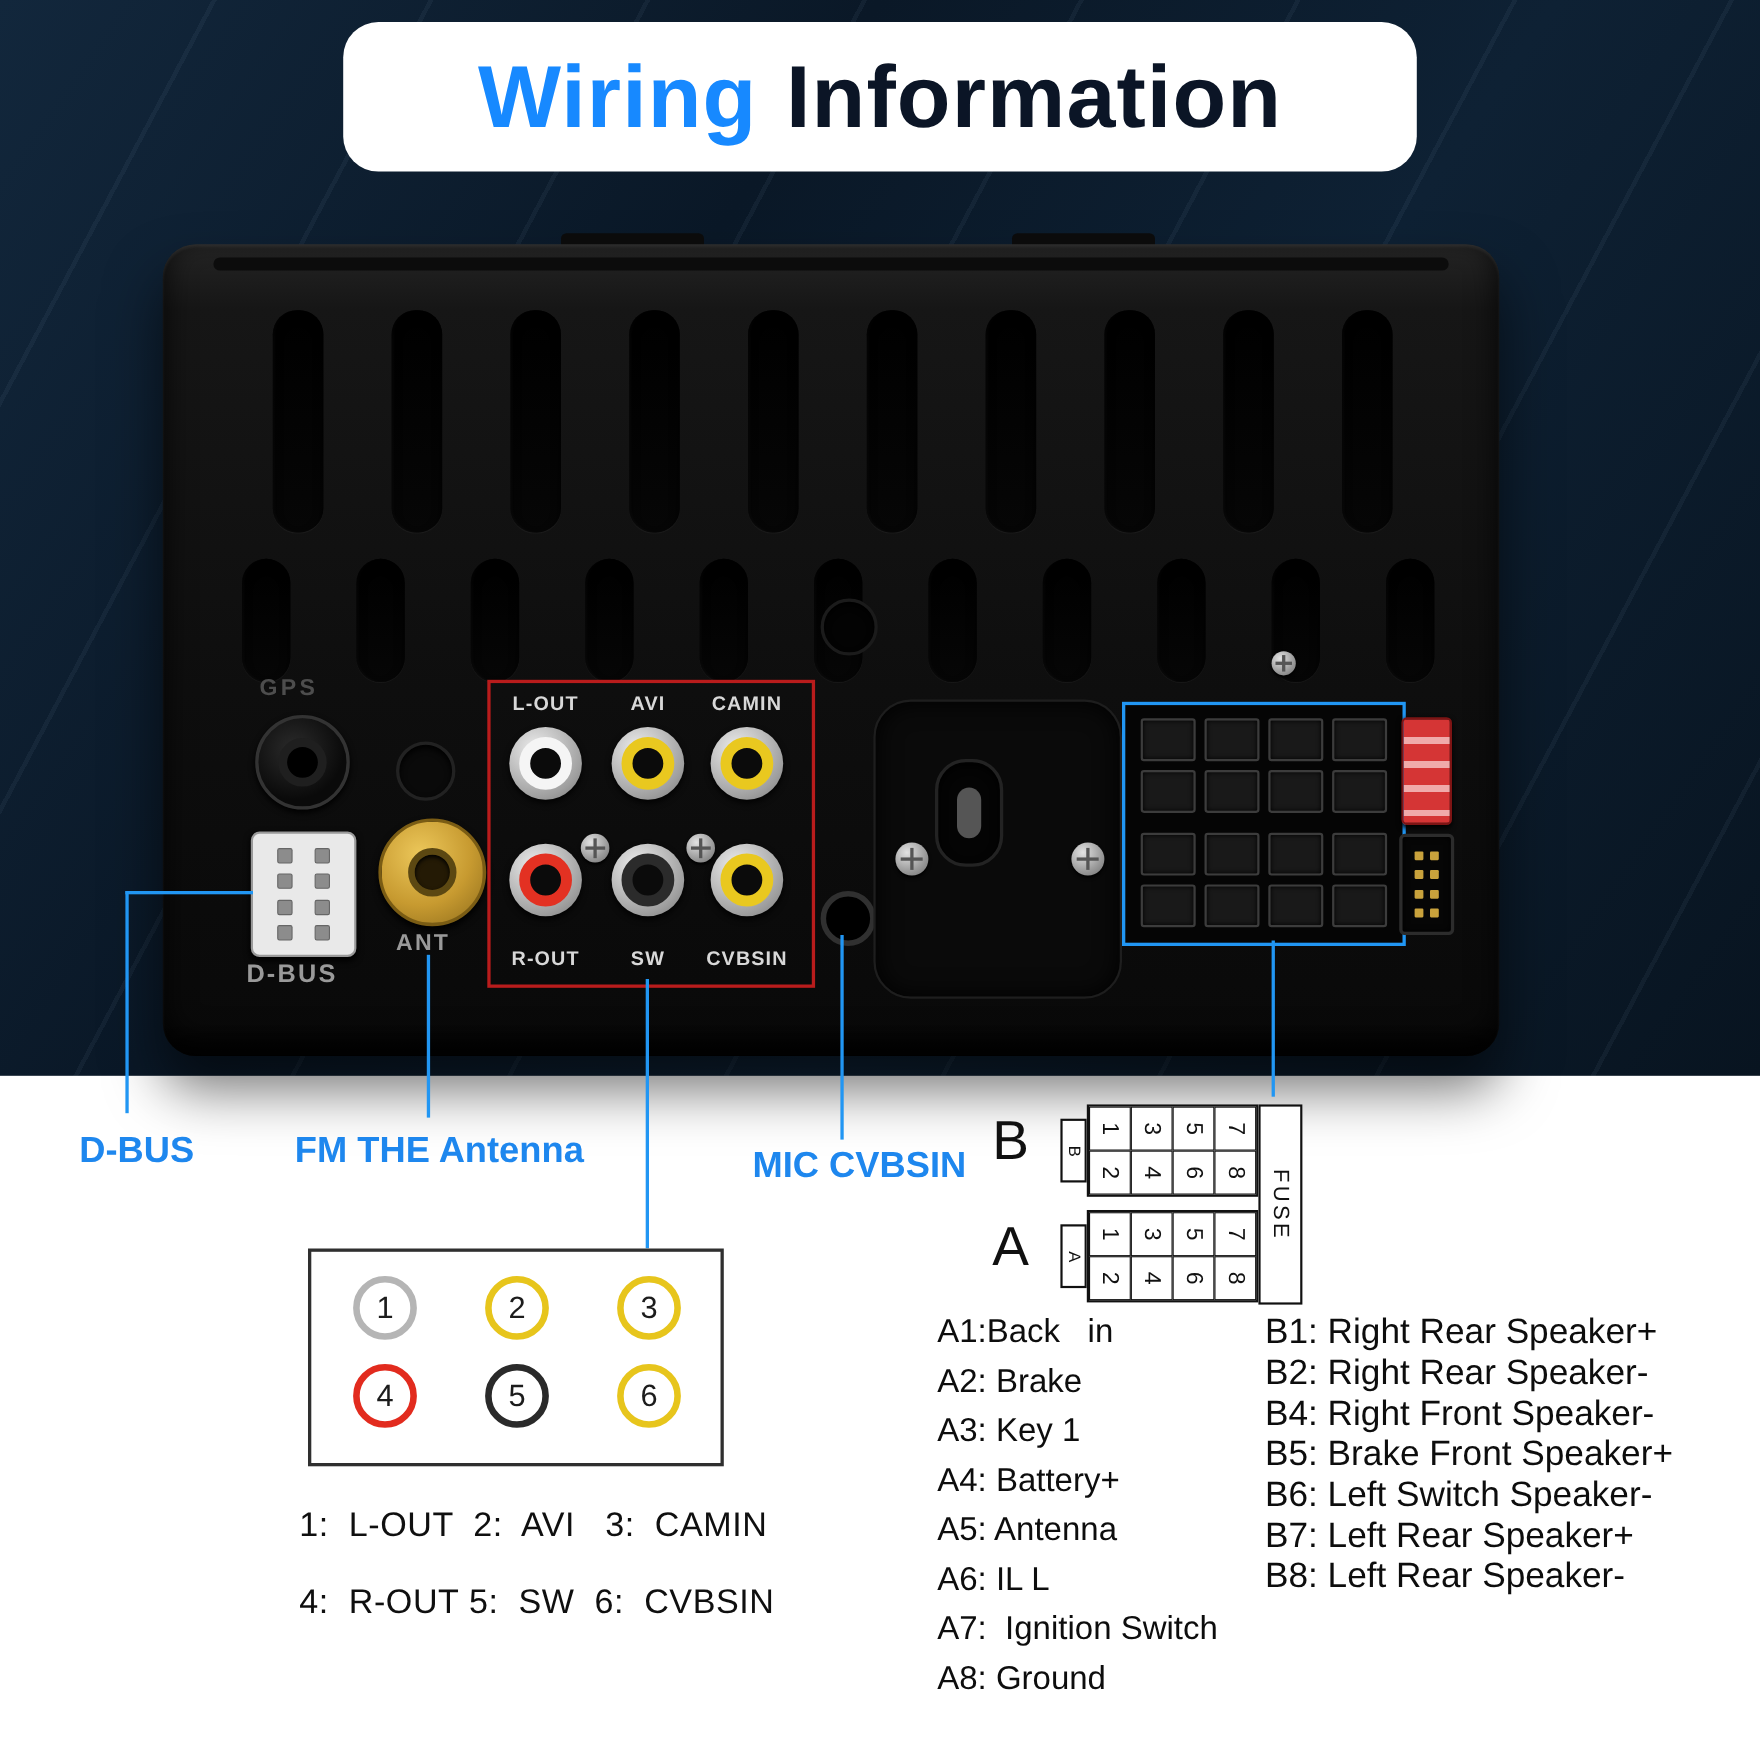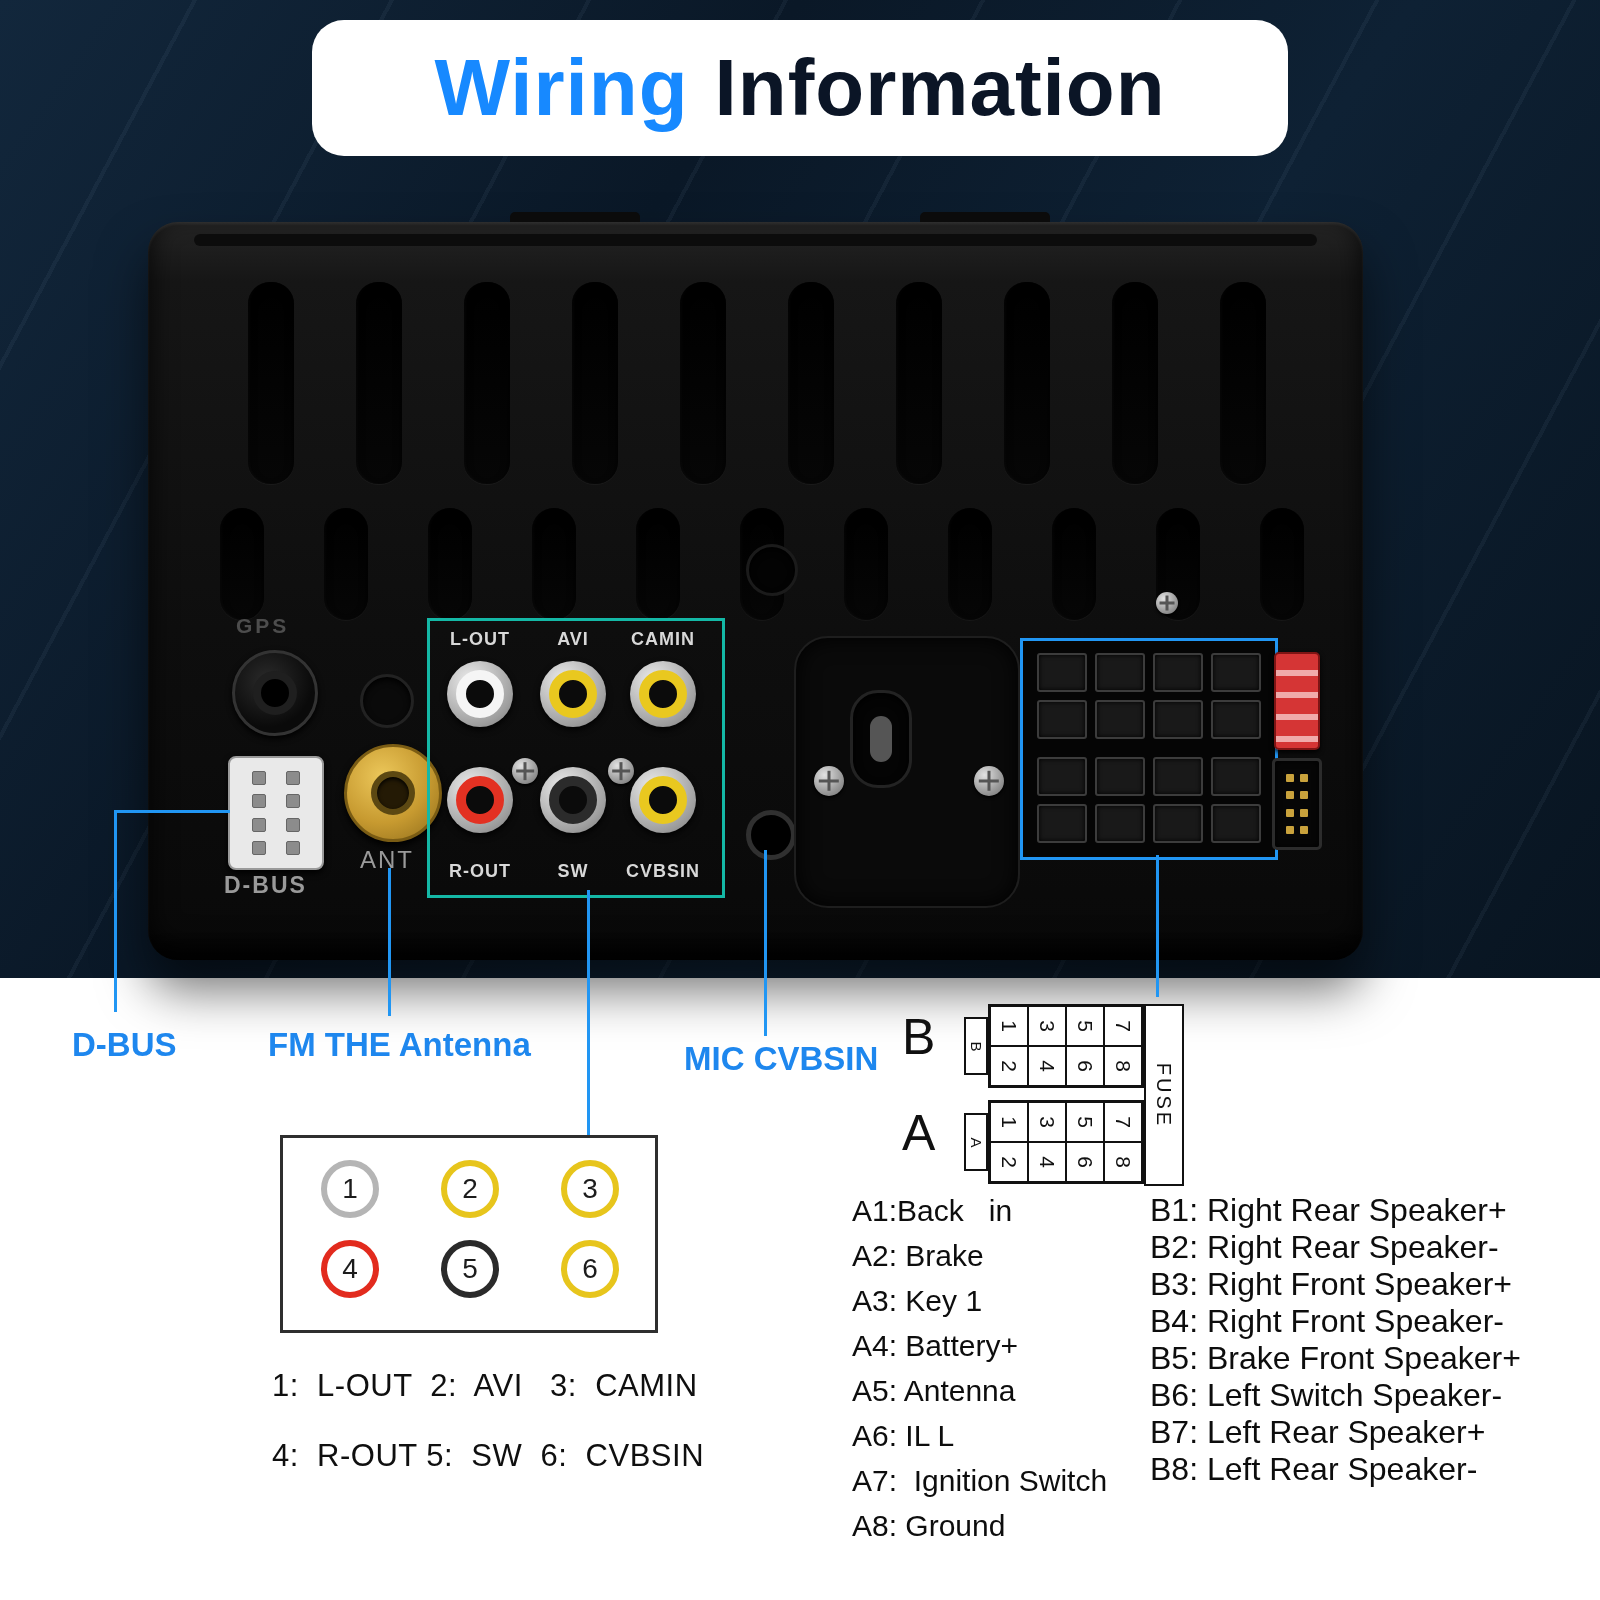--- a/index.html
+++ b/index.html
@@ -51,23 +51,23 @@
     border-radius:8px;border:2px solid #9a9a9a;box-shadow:0 3px 6px #000;}
   .dbus-pins{position:absolute;inset:8px 12px;display:grid;grid-template-columns:repeat(2,1fr);grid-template-rows:repeat(4,1fr);}
   .dbus-pin{width:12px;height:12px;margin:auto;background:#8c8c8c;border:1px solid #666;border-radius:2px;}
   .dbus-dev-label{position:absolute;left:76px;top:650px;font-size:23px;font-weight:700;color:#9a9a9a;letter-spacing:2px;}
 
   .ant-conn{position:absolute;left:196px;top:522px;width:92px;height:92px;border-radius:50%;display:flex;
     background:radial-gradient(circle at 38% 32%,#ecc75a,#c79a30 55%,#8f6d1c 100%);
     border:3px solid #7a5c14;box-shadow:0 4px 7px #000;}
   .ant-hole{width:32px;height:32px;margin:auto;border-radius:50%;background:#241a05;border:6px solid #5c4812;
     box-shadow:inset 0 2px 4px #000;}
-  .ant-dev-label{position:absolute;left:212px;top:624px;font-size:24px;font-weight:400;color:#9a9a9a;letter-spacing:2px;}
-
-  .rca-box{position:absolute;left:279px;top:396px;width:292px;height:274px;border:3px solid #14b8a6;}
+  .ant-dev-label{position:absolute;left:212px;top:624px;font-size:21px;font-weight:700;color:#9a9a9a;letter-spacing:2px;}
+
+  .rca-box{position:absolute;left:295px;top:396px;width:292px;height:274px;border:3px solid #b91c1c;}
   .rca-lb{position:absolute;transform:translateX(-50%);font-size:18px;color:#d8d8d8;font-weight:600;
     letter-spacing:1px;white-space:nowrap;}
   .rca-lb.top{top:8px;} .rca-lb.bot{top:240px;}
   .l1{left:50px;} .l2{left:143px;} .l3{left:233px;}
   .rca{position:absolute;width:66px;height:66px;border-radius:50%;display:flex;
     background:radial-gradient(circle at 35% 30%,#ececec,#9f9f9f 70%,#777);box-shadow:0 3px 6px rgba(0,0,0,0.85);}
   .r1{top:40px;} .r2{top:146px;}
   .p1{left:17px;} .p2{left:110px;} .p3{left:200px;}
   .ring{width:28px;height:28px;margin:auto;border-radius:50%;background:#0b0b0b;border:10px solid #ccc;}
 
@@ -399,21 +399,20 @@
     <span>A3: Key 1</span>
     <span>A4: Battery+</span>
     <span>A5: Antenna</span>
     <span>A6: IL L</span>
     <span>A7:  Ignition Switch</span>
     <span>A8: Ground</span>
   </div>
   <div class="pins pins-b">
     <span>B1: Right Rear Speaker+</span>
     <span>B2: Right Rear Speaker-</span>
-    <span>B3: Right Front Speaker+</span>
     <span>B4: Right Front Speaker-</span>
     <span>B5: Brake Front Speaker+</span>
     <span>B6: Left Switch Speaker-</span>
     <span>B7: Left Rear Speaker+</span>
     <span>B8: Left Rear Speaker-</span>
   </div>
 
 </div>
 
 </body></html>

